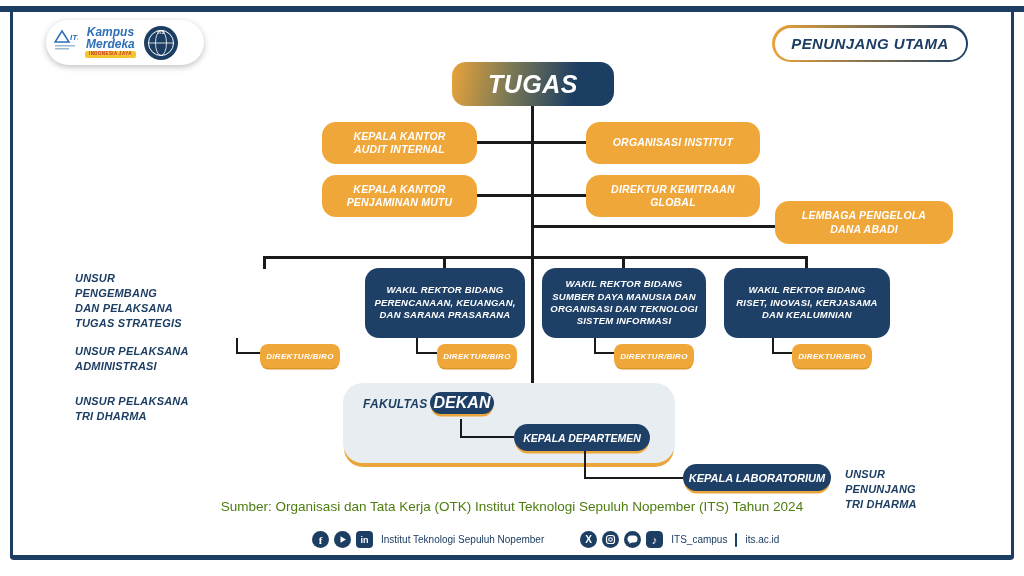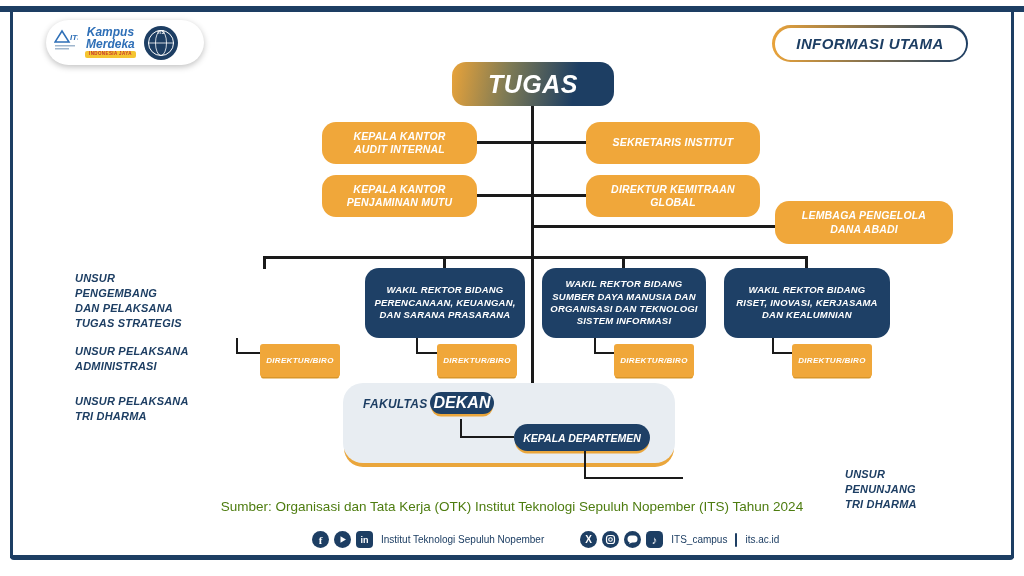--- a/index.html
+++ b/index.html
@@ -16,22 +16,22 @@
   
   .pre { white-space:pre-line; }
   .navy-box { position:absolute; background:#1e4066; color:#fff; border-radius:14px;
     display:flex; align-items:center; justify-content:center; text-align:center;
     font-weight:bold; font-style:italic; }
   .orange-box { position:absolute; background:#f0a73a; color:#fff; border-radius:14px;
     display:flex; align-items:center; justify-content:center; text-align:center;
     font-weight:bold; font-style:italic; }
   .vice { font-size:9.5px; line-height:1.3; letter-spacing:.2px; padding:4px; }
   .staff { font-size:10.5px; line-height:1.25; letter-spacing:.2px; }
-  .sub-pill { position:absolute; background:#f0a73a; color:#fff; border-radius:3px;
-    width:80px; height:33px; top:344px; display:flex; align-items:center; justify-content:center;
+  .sub-pill { position:absolute; background:#f0a73a; color:#fff; border-radius:8px;
+    width:80px; height:24px; top:344px; display:flex; align-items:center; justify-content:center;
     font-size:8px; font-weight:bold; font-style:italic; letter-spacing:.3px;
     box-shadow:0 2.5px 0 -1px #d9962a; }
   .navy-pill { position:absolute; background:#1e4066; color:#fff; border-radius:13.5px;
     display:flex; align-items:center; justify-content:center; font-weight:bold; font-style:italic;
     box-shadow:0 3.5px 0 -1px #eaa63c; }
 
   .side-label { position:absolute; left:75px; width:125px; color:#1d3e63;
     font-size:11px; font-weight:700; font-style:italic; line-height:1.35; letter-spacing:.2px; }
 
   .rektor { position:absolute; left:452px; top:62px; width:162px; height:44px;
@@ -92,38 +92,38 @@
     <svg width="36" height="36" viewBox="0 0 36 36">
       <circle cx="18" cy="18" r="17" fill="#1d3e63"></circle>
       <circle cx="18" cy="18" r="12.5" fill="none" stroke="#fff" stroke-width="1"></circle>
       <ellipse cx="18" cy="18" rx="5.5" ry="12.5" fill="none" stroke="#fff" stroke-width=".8"></ellipse>
       <line x1="5.5" y1="18" x2="30.5" y2="18" stroke="#fff" stroke-width=".8"></line>
       <text x="18" y="9" font-size="4.5" fill="#fff" text-anchor="middle" font-weight="bold">ITS</text>
     </svg>
   </div>
 
   <div class="badge">
-    <div class="badge-inner">INFORMASI UTAMA</div>
+    <div class="badge-inner">PENUNJANG UTAMA</div>
   </div>
 
   <div class="rektor">TUGAS</div>
 
   <div class="line" style="left:531px;top:106px;width:3px;height:277px;"></div>
   <div class="line" style="left:477px;top:141px;width:109px;height:3px;"></div>
   <div class="line" style="left:477px;top:194px;width:109px;height:3px;"></div>
   <div class="line" style="left:531px;top:225px;width:244px;height:3px;"></div>
   <div class="line" style="left:263px;top:256px;width:545px;height:3px;"></div>
   <div class="line" style="left:263px;top:256px;width:3px;height:13px;"></div>
   <div class="line" style="left:443px;top:256px;width:3px;height:13px;"></div>
   <div class="line" style="left:622px;top:256px;width:3px;height:13px;"></div>
   <div class="line" style="left:805px;top:256px;width:3px;height:13px;"></div>
 
   <div class="orange-box staff pre" style="left:322px;top:122px;width:155px;height:42px;">KEPALA KANTOR
 AUDIT INTERNAL</div>
-  <div class="orange-box staff pre" style="left:586px;top:122px;width:174px;height:42px;">SEKRETARIS INSTITUT</div>
+  <div class="orange-box staff pre" style="left:586px;top:122px;width:174px;height:42px;">ORGANISASI INSTITUT</div>
   <div class="orange-box staff pre" style="left:322px;top:175px;width:155px;height:42px;">KEPALA KANTOR
 PENJAMINAN MUTU</div>
   <div class="orange-box staff pre" style="left:775px;top:201px;width:178px;height:43px;">LEMBAGA PENGELOLA
 DANA ABADI</div>
   <div class="orange-box staff pre" style="left:586px;top:175px;width:174px;height:42px;">DIREKTUR KEMITRAAN
 GLOBAL</div>
 
   <div class="navy-box vice pre" style="left:365px;top:268px;width:160px;height:70px;">WAKIL REKTOR BIDANG
 PERENCANAAN, KEUANGAN,
 DAN SARANA PRASARANA</div>
@@ -158,20 +158,21 @@
 
   <div class="fak-panel"></div>
   <div class="fak-label">FAKULTAS</div>
   <div class="navy-pill" style="left:430px;top:392px;width:64px;height:22px;font-size:16px;">DEKAN</div>
   <div class="line" style="left:460px;top:419px;width:2px;height:19px;"></div>
   <div class="line" style="left:460px;top:436px;width:54px;height:2px;"></div>
   <div class="navy-pill" style="left:514px;top:424px;width:136px;height:27px;font-size:10.5px;">KEPALA DEPARTEMEN</div>
 
   <div class="line" style="left:584px;top:451px;width:2px;height:28px;"></div>
   <div class="line" style="left:584px;top:477px;width:99px;height:2px;"></div>
+  <div class="navy-pill" style="left:683px;top:464px;width:148px;height:27px;font-size:11px;">KEPALA LABORATORIUM</div>
   <div class="side-label pre" style="left:845px;top:467px;width:110px;">UNSUR PENUNJANG
 TRI DHARMA</div>
 
   <div class="source">Sumber: Organisasi dan Tata Kerja (OTK) Institut Teknologi Sepuluh Nopember (ITS) Tahun 2024</div>
 
   <div class="footer">
     <div class="icon-row">
       <svg width="17" height="17" viewBox="0 0 17 17">
         <circle cx="8.5" cy="8.5" r="8.5" fill="#1d3e63"></circle>
         <text x="8.5" y="13" font-size="11" font-weight="bold" fill="#fff" text-anchor="middle" font-family="Liberation Serif, serif">f</text>

